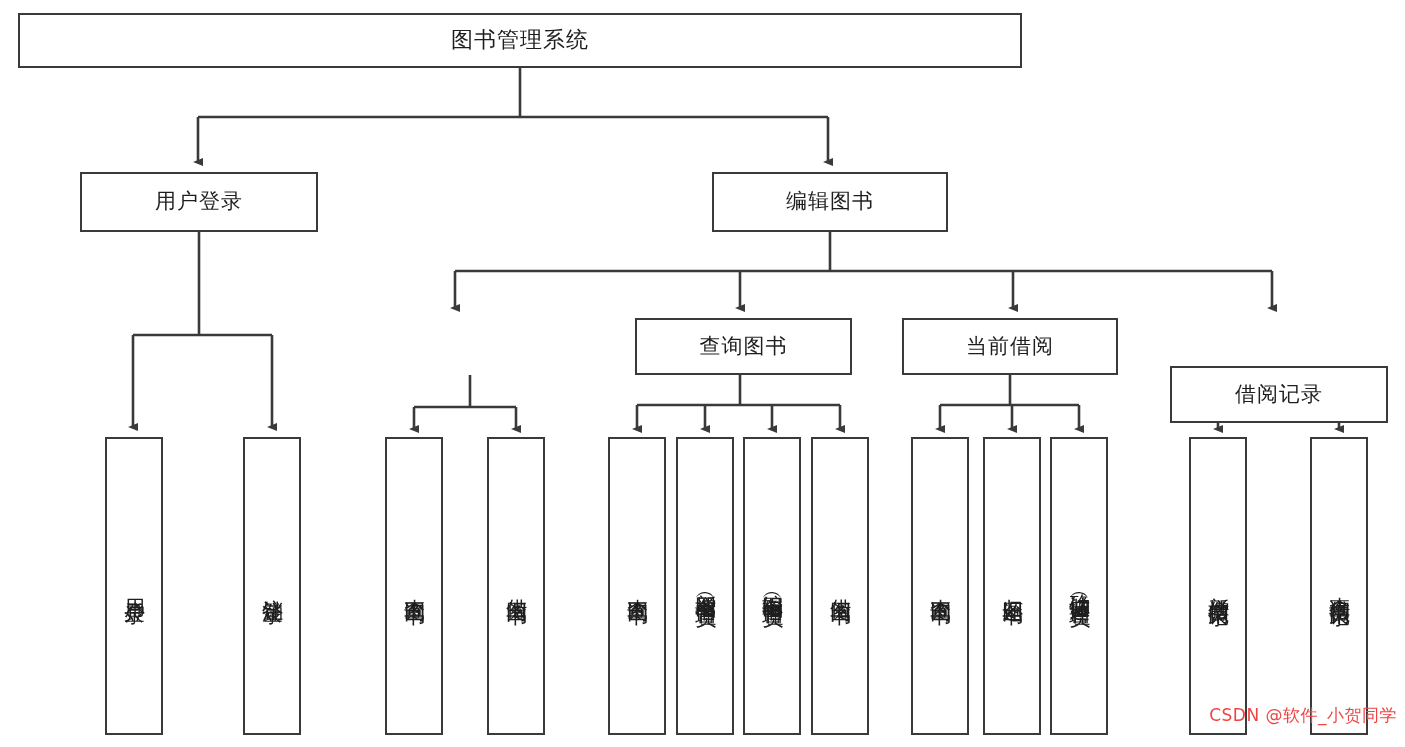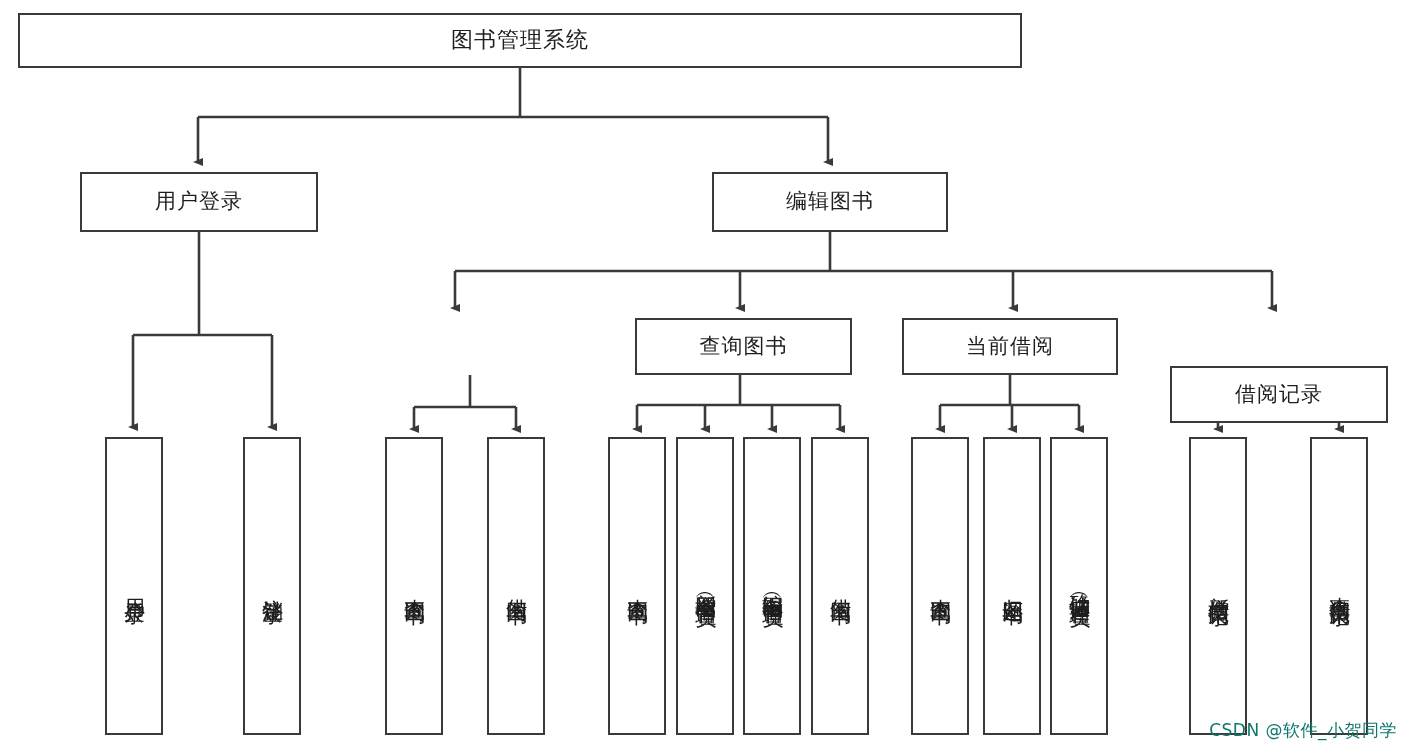--- a/index.html
+++ b/index.html
@@ -51,23 +51,23 @@
     text-orientation: upright;
     font-size: 21px;
     line-height: 1.32;
     letter-spacing: 2px;
     white-space: nowrap;
     color: #1e1e1e;
   }
   .watermark {
     position: absolute;
     right: 8px;
-    bottom: 5px;
+    bottom: 20px;
     font-size: 17px;
-    color: #0f766e;
+    color: #ef4444;
     letter-spacing: 0.5px;
     white-space: nowrap;
   }
 </style>
 </head>
 <body>
 
 <div id="canvas">
 
   <svg class="connectors" viewBox="0 0 1405 747" xmlns="http://www.w3.org/2000/svg">

